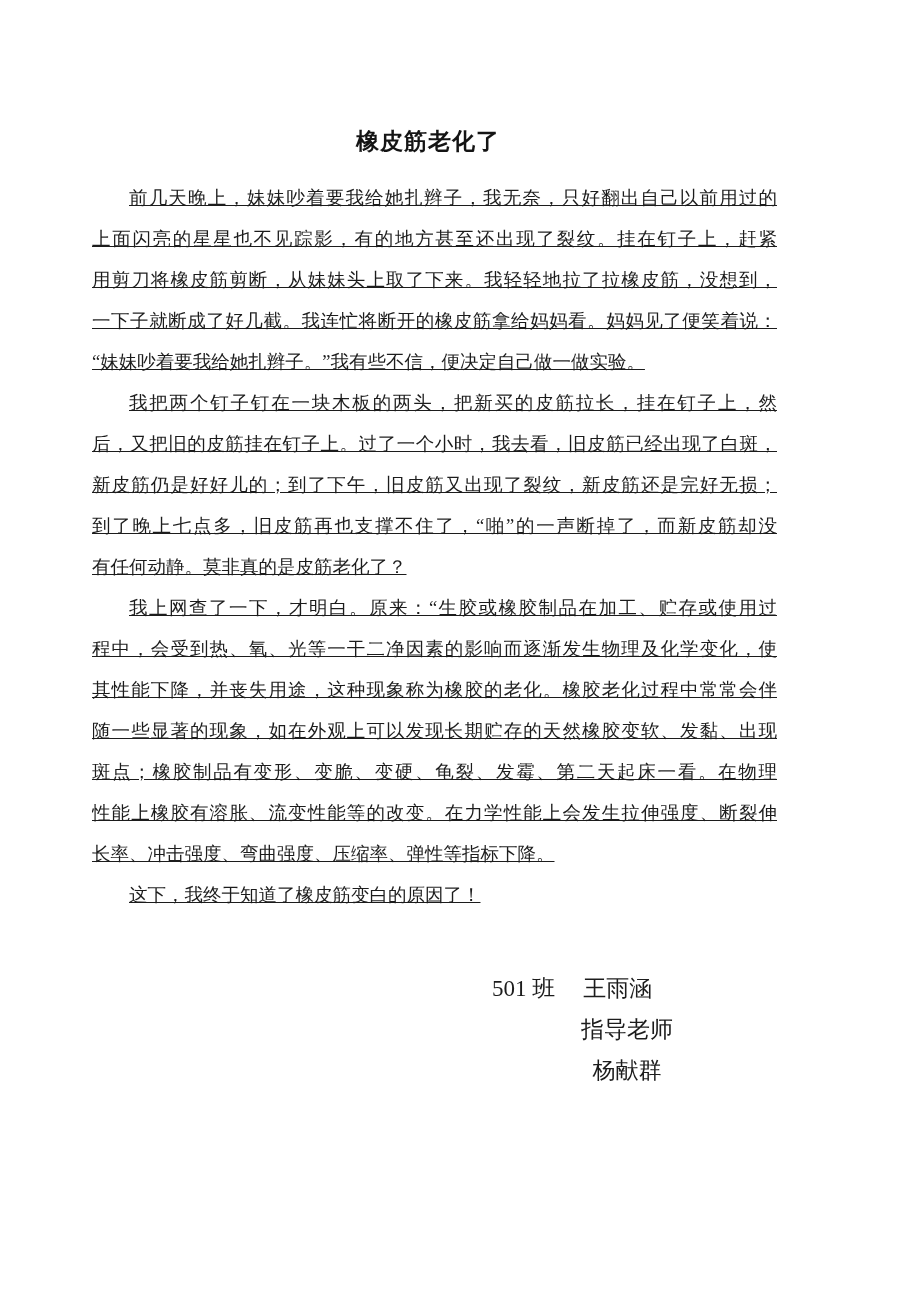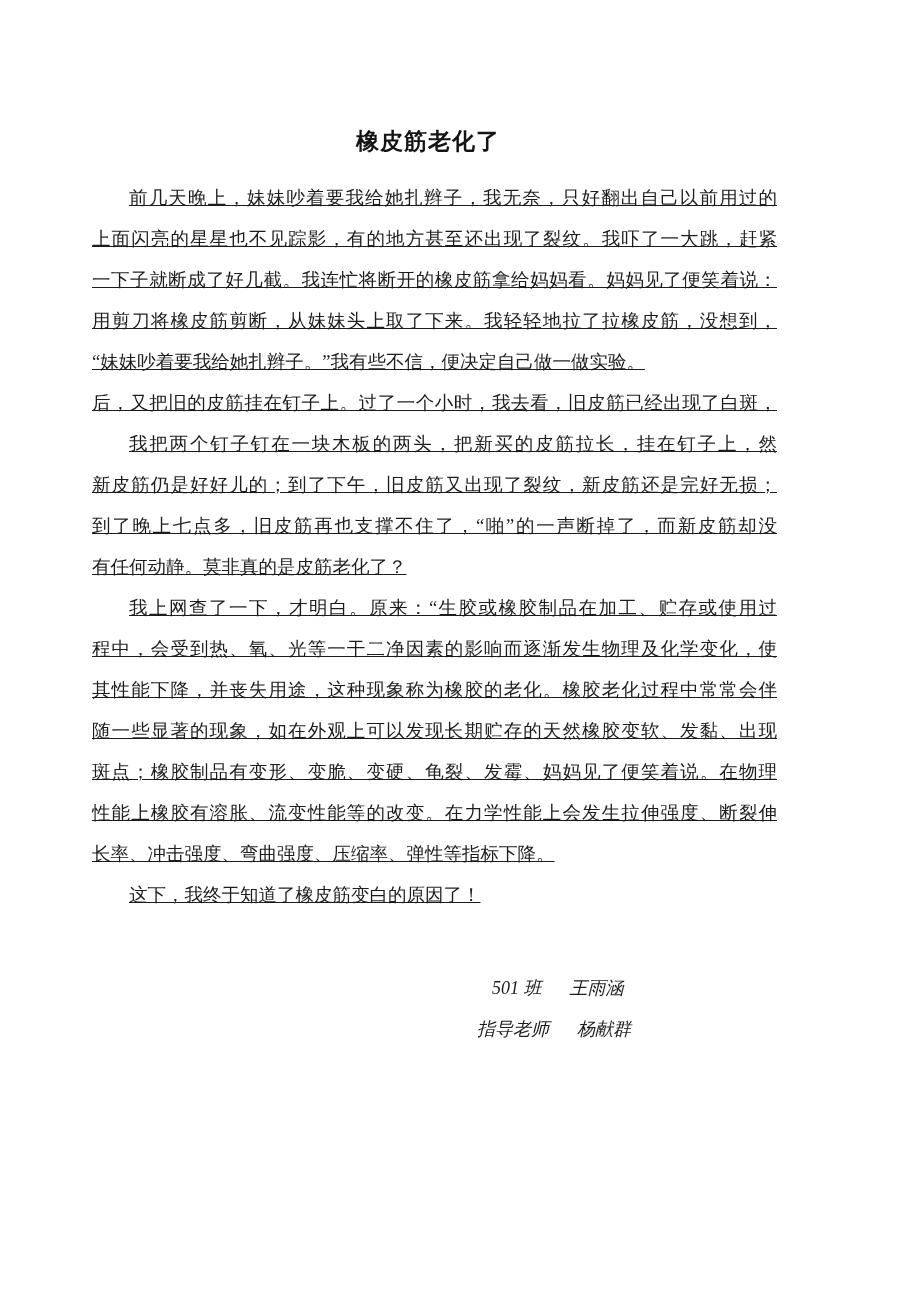--- a/index.html
+++ b/index.html
@@ -45,57 +45,56 @@
   }
   .line.first {
     text-indent: 2em;
   }
   .line.last {
     text-align-last: left;
   }
   .signature {
     margin-top: 52px;
     width: 685px;
-    font-size: 18px;
-    font-style: italic;
+    font-size: 23px;
   }
   .sig-line {
     display: flex;
     align-items: center;
     height: 41px;
     line-height: 41px;
   }
   .sig-line.class-line { margin-left: 400px; }
-  .sig-line.teacher-line { margin-left: 385px; }
+  .sig-line.teacher-line { margin-left: 385px; flex-direction: column; }
   .sig-gap { display: inline-block; width: 28px; }
 </style>
 </head>
 <body>
 
 <div class="page">
 
   <div class="doc-title">橡皮筋老化了</div>
 
   <div class="doc-body">
 
   <div class="line first">前几天晚上，妹妹吵着要我给她扎辫子，我无奈，只好翻出自己以前用过的</div>
-      <div class="line">上面闪亮的星星也不见踪影，有的地方甚至还出现了裂纹。我吓了一大跳，赶紧</div>
+      <div class="line">上面闪亮的星星也不见踪影，有的地方甚至还出现了裂纹。挂在钉子上，赶紧</div>
+      <div class="line">用剪刀将橡皮筋剪断，从妹妹头上取了下来。我轻轻地拉了拉橡皮筋，没想到，</div>
       <div class="line">一下子就断成了好几截。我连忙将断开的橡皮筋拿给妈妈看。妈妈见了便笑着说：</div>
-      <div class="line">用剪刀将橡皮筋剪断，从妹妹头上取了下来。我轻轻地拉了拉橡皮筋，没想到，</div>
       <div class="line last">“妹妹吵着要我给她扎辫子。”我有些不信，便决定自己做一做实验。</div>
+      <div class="line first">我把两个钉子钉在一块木板的两头，把新买的皮筋拉长，挂在钉子上，然</div>
       <div class="line">后，又把旧的皮筋挂在钉子上。过了一个小时，我去看，旧皮筋已经出现了白斑，</div>
-      <div class="line first">我把两个钉子钉在一块木板的两头，把新买的皮筋拉长，挂在钉子上，然</div>
       <div class="line">新皮筋仍是好好儿的；到了下午，旧皮筋又出现了裂纹，新皮筋还是完好无损；</div>
       <div class="line">到了晚上七点多，旧皮筋再也支撑不住了，“啪”的一声断掉了，而新皮筋却没</div>
       <div class="line last">有任何动静。莫非真的是皮筋老化了？</div>
       <div class="line first">我上网查了一下，才明白。原来：“生胶或橡胶制品在加工、贮存或使用过</div>
       <div class="line">程中，会受到热、氧、光等一干二净因素的影响而逐渐发生物理及化学变化，使</div>
       <div class="line">其性能下降，并丧失用途，这种现象称为橡胶的老化。橡胶老化过程中常常会伴</div>
       <div class="line">随一些显著的现象，如在外观上可以发现长期贮存的天然橡胶变软、发黏、出现</div>
-      <div class="line">斑点；橡胶制品有变形、变脆、变硬、龟裂、发霉、妈妈见了便笑着说。在物理</div>
+      <div class="line">斑点；橡胶制品有变形、变脆、变硬、龟裂、发霉、第二天起床一看。在物理</div>
       <div class="line">性能上橡胶有溶胀、流变性能等的改变。在力学性能上会发生拉伸强度、断裂伸</div>
       <div class="line last">长率、冲击强度、弯曲强度、压缩率、弹性等指标下降。</div>
       <div class="line first last">这下，我终于知道了橡皮筋变白的原因了！</div>
     </div>
 
   <div class="signature">
     <div class="sig-line class-line">
       <span>501 班</span>
       <span class="sig-gap"></span>
       <span>王雨涵</span>

